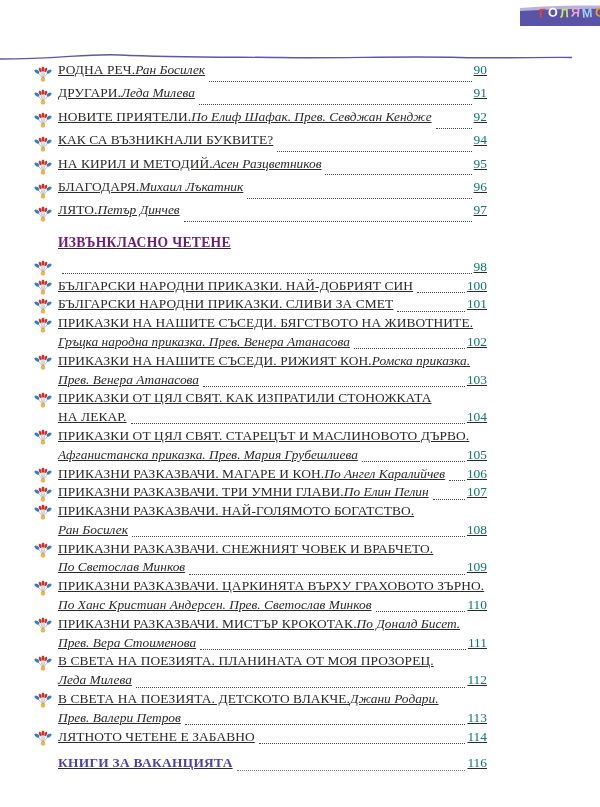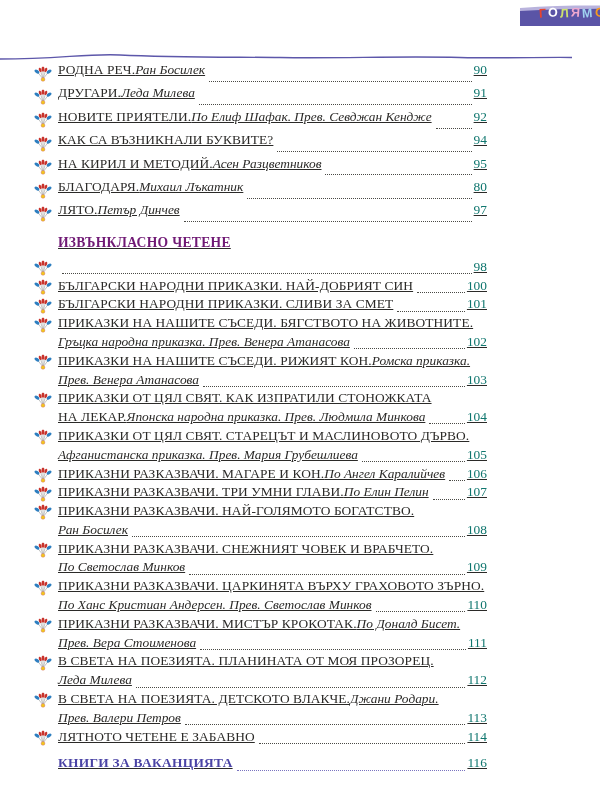--- a/index.html
+++ b/index.html
@@ -243,21 +243,21 @@
     <ellipse cx="6.2" cy="3.9" rx="1.3" ry="2.3" transform="rotate(-22 6.2 3.9)" fill="#c8322b"></ellipse>
     <ellipse cx="11.8" cy="3.9" rx="1.3" ry="2.3" transform="rotate(22 11.8 3.9)" fill="#c8322b"></ellipse>
     <ellipse cx="2.9" cy="5.6" rx="1.6" ry="2.7" transform="rotate(-52 2.9 5.6)" fill="#2e7fc0"></ellipse>
     <ellipse cx="15.1" cy="5.6" rx="1.6" ry="2.7" transform="rotate(52 15.1 5.6)" fill="#2e7fc0"></ellipse>
     <circle cx="9" cy="13.4" r="1.9" fill="#f2c71d" stroke="#c58" stroke-width="0.35"></circle>
   </svg>
           </span>
           <span class="caps">БЛАГОДАРЯ. </span>
           <span class="it">Михаил Лъкатник</span>
           <span class="dots"></span>
-          <span class="pg">80</span>
+          <span class="pg">96</span>
         </div>
       </div>
       <div class="toc-item roomy">
         <div class="row">
           <span class="icon-cell">
             <svg width="18" height="16" viewBox="0 0 18 16">
     <g stroke="#9a9a9a" stroke-width="0.6" fill="none">
       <path d="M9,13 L3.2,5.6"></path>
                 <path d="M9,13 L6.3,4"></path>
                 <path d="M9,13 L9,3.2"></path>
@@ -424,21 +424,20 @@
     <ellipse cx="2.9" cy="5.6" rx="1.6" ry="2.7" transform="rotate(-52 2.9 5.6)" fill="#2e7fc0"></ellipse>
     <ellipse cx="15.1" cy="5.6" rx="1.6" ry="2.7" transform="rotate(52 15.1 5.6)" fill="#2e7fc0"></ellipse>
     <circle cx="9" cy="13.4" r="1.9" fill="#f2c71d" stroke="#c58" stroke-width="0.35"></circle>
   </svg>
           </span>
           <span class="caps">ПРИКАЗКИ ОТ ЦЯЛ СВЯТ. КАК ИЗПРАТИЛИ СТОНОЖКАТА</span>
         </div>
         <div class="row cont">
           <span class="row-indent"></span>
           <span class="caps">НА ЛЕКАР. </span>
-          <span class="it">Японска народна приказка. Прев. Людмила Минкова</span>
           <span class="dots"></span>
           <span class="pg">104</span>
         </div>
       </div>
       <div class="toc-item">
         <div class="row">
           <span class="icon-cell">
             <svg width="18" height="16" viewBox="0 0 18 16">
     <g stroke="#9a9a9a" stroke-width="0.6" fill="none">
       <path d="M9,13 L3.2,5.6"></path>

